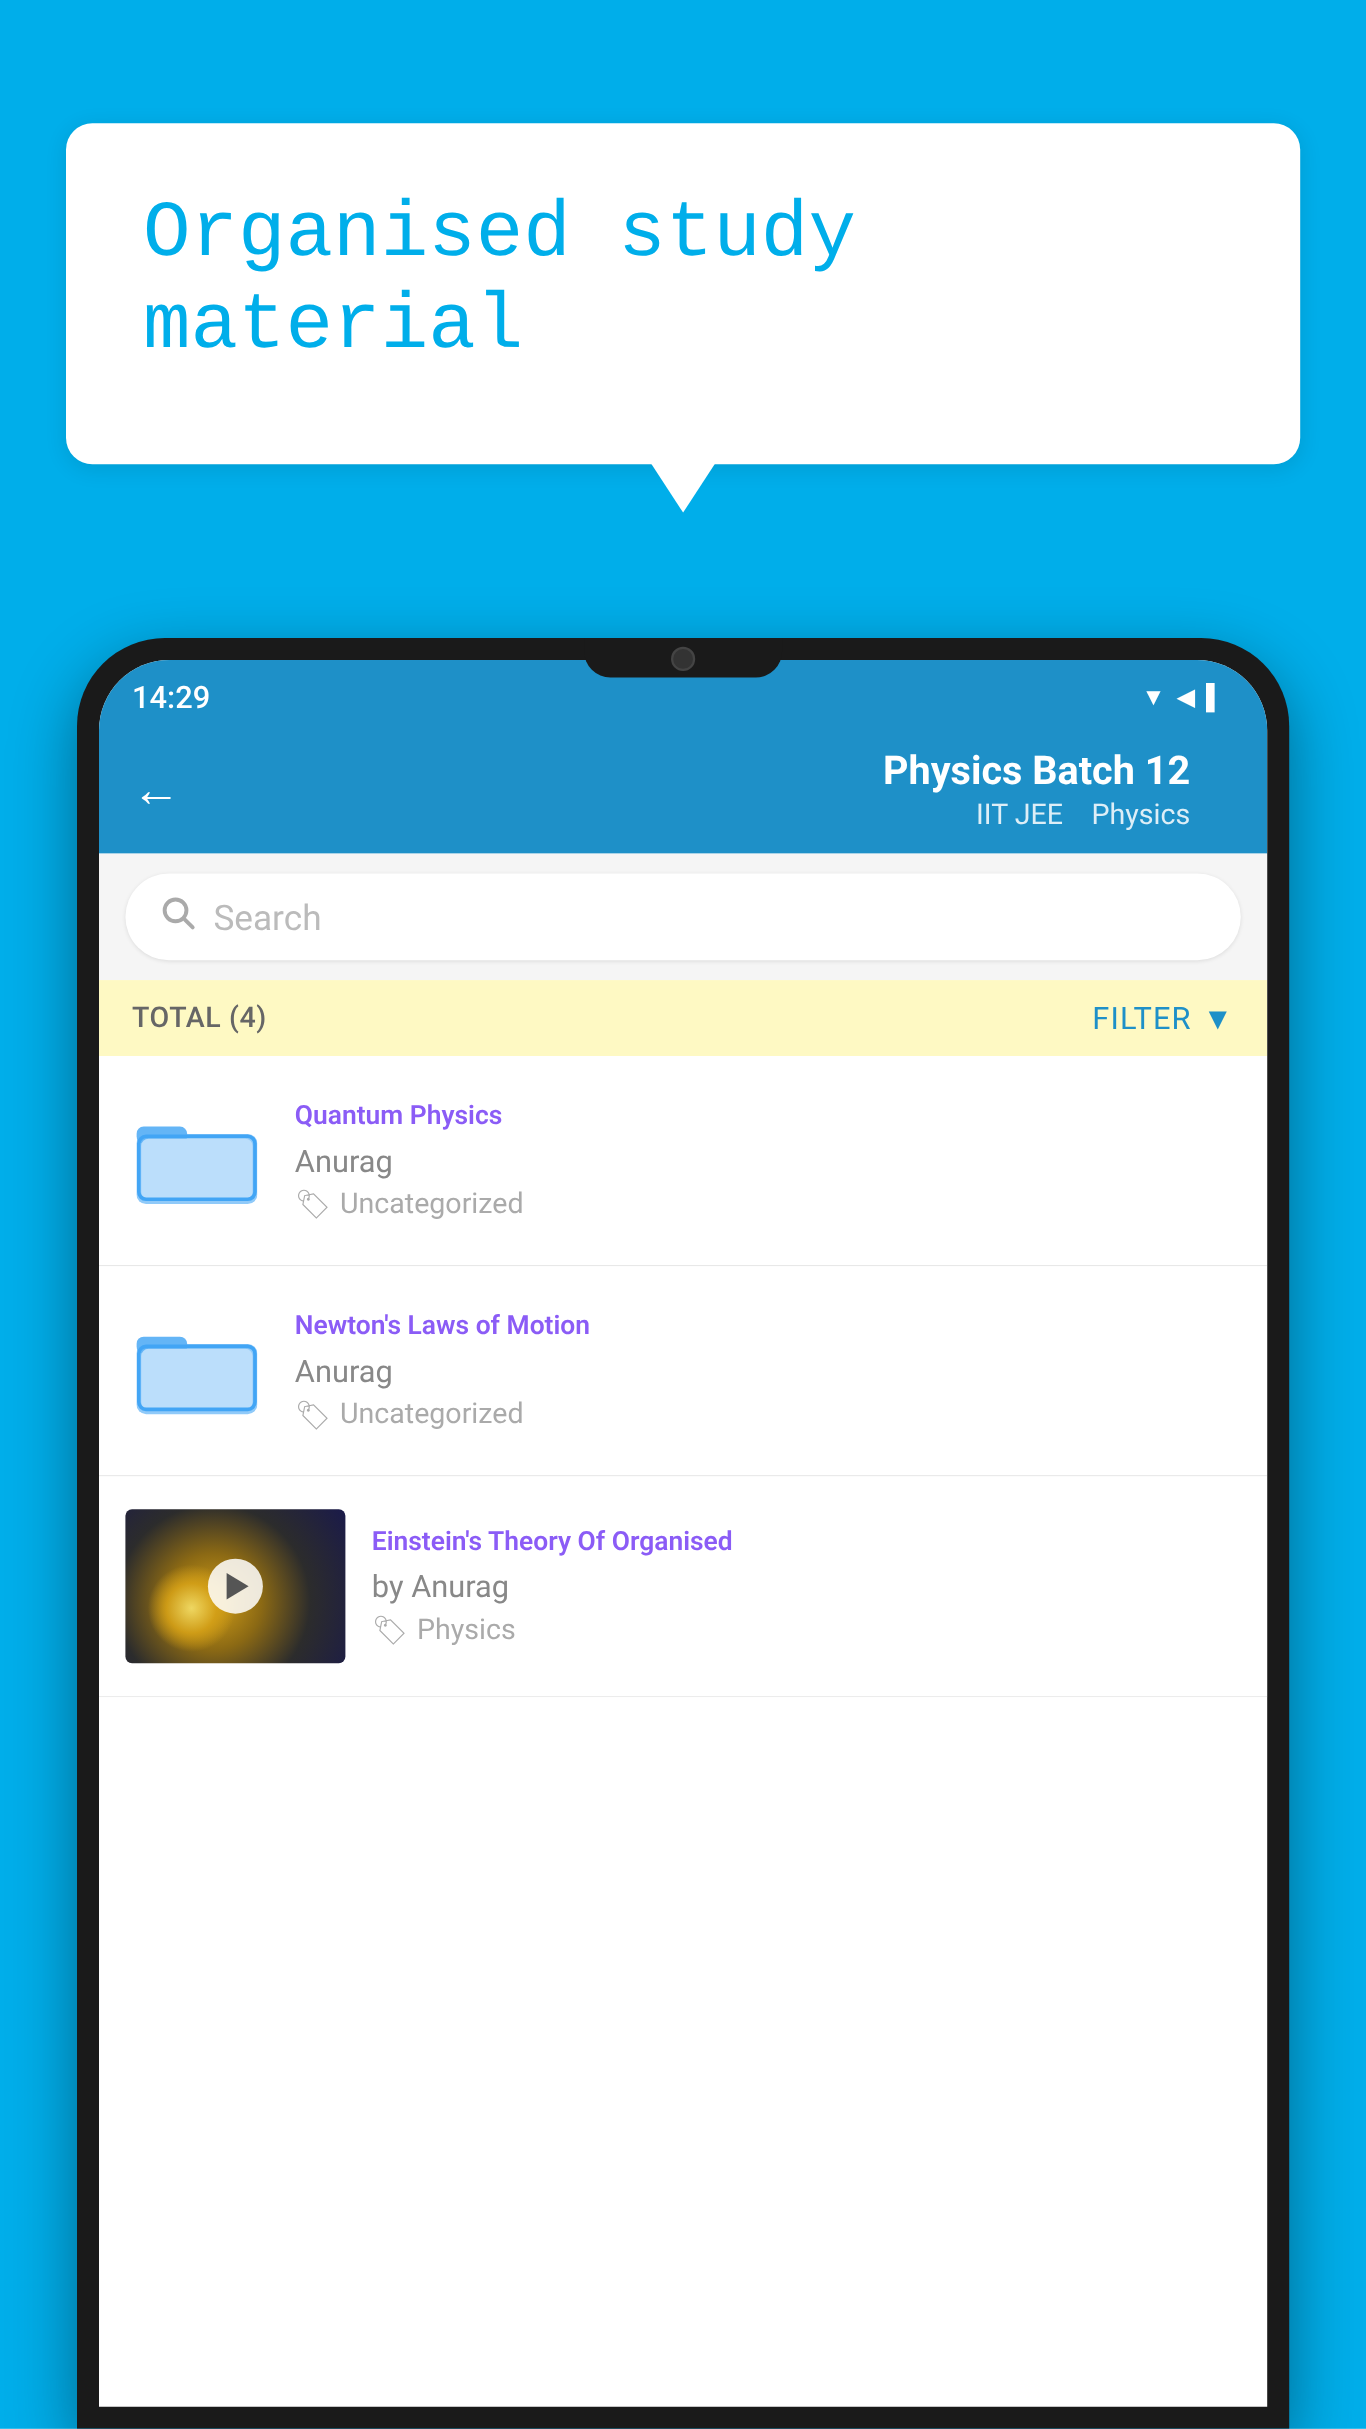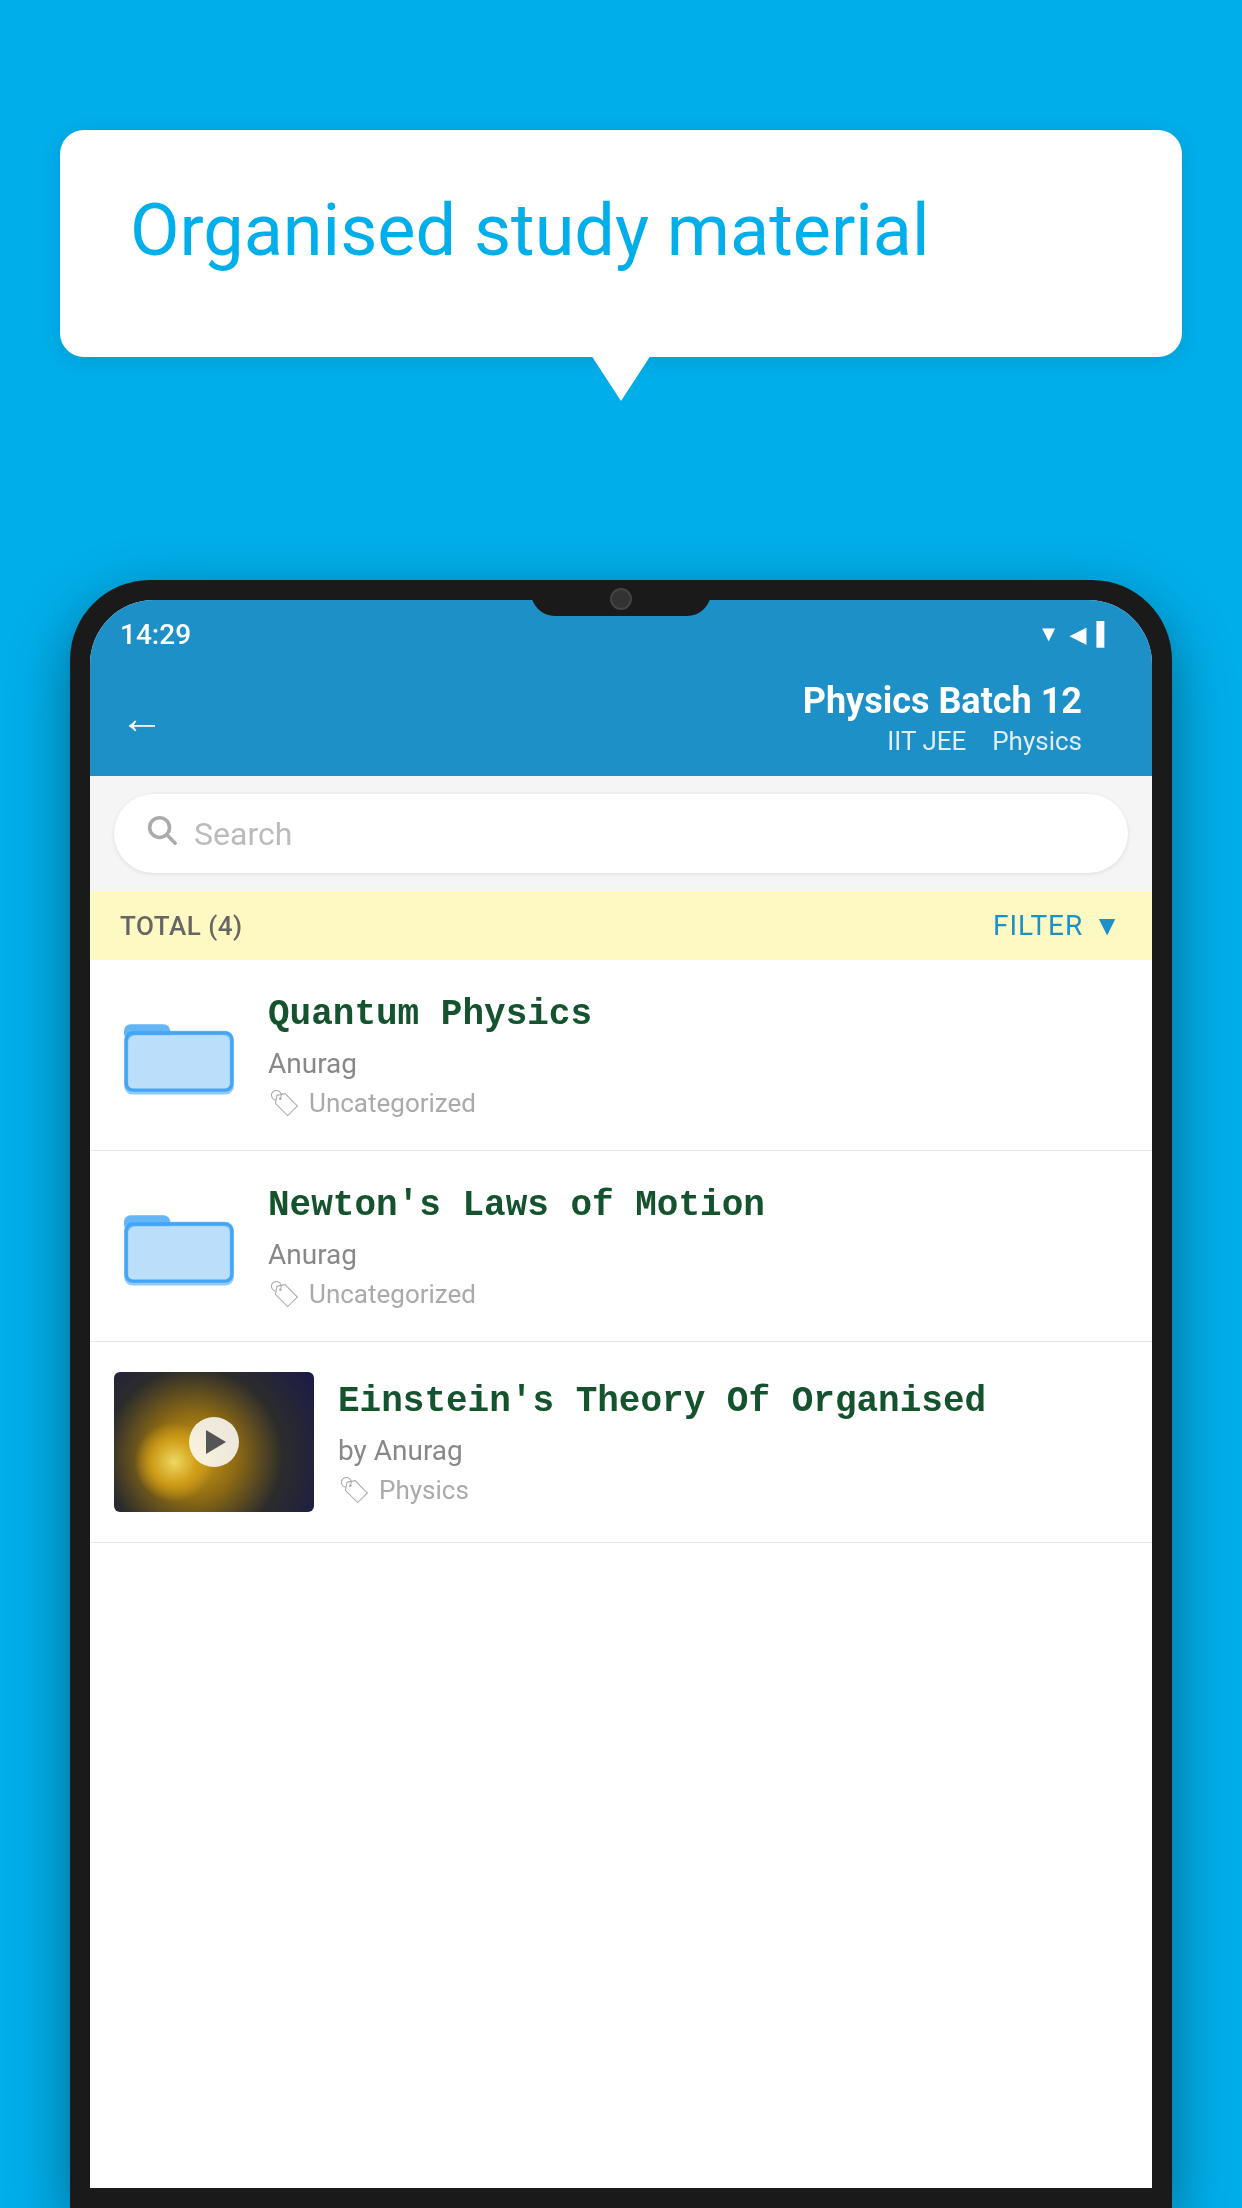--- a/index.html
+++ b/index.html
@@ -9,23 +9,24 @@
       height: 2208px;
       background-color: #00AEEA;
       font-family: 'Roboto', Arial, sans-serif;
       overflow: hidden;
       position: relative;
     }
 
     
     .speech-bubble-wrapper {
       position: absolute;
-      top: 130px;
+      top: 112px;
       left: 60px;
       right: 60px;
+      font-family: Liberation Mono, monospace;
     }
 
     .speech-bubble {
       background: white;
       border-radius: 24px;
       padding: 60px 70px;
       box-shadow: 0 4px 20px rgba(0,0,0,0.1);
       position: relative;
     }
 
@@ -311,26 +312,25 @@
       border-bottom: 12px solid transparent;
       border-left: 20px solid #555;
       margin-left: 4px;
     }
 
     .video-info {
       flex: 1;
     }
 
     .video-title {
-      color: #14532d;
-      font-size: 36px;
+      color: #8b5cf6;
+      font-size: 24px;
       font-weight: 600;
       margin-bottom: 8px;
       line-height: 1.3;
-      font-family: Liberation Mono, monospace;
     }
 
     .video-author {
       color: #888;
       font-size: 28px;
       margin-bottom: 8px;
     }
 
     .video-tag {
       color: #aaa;

